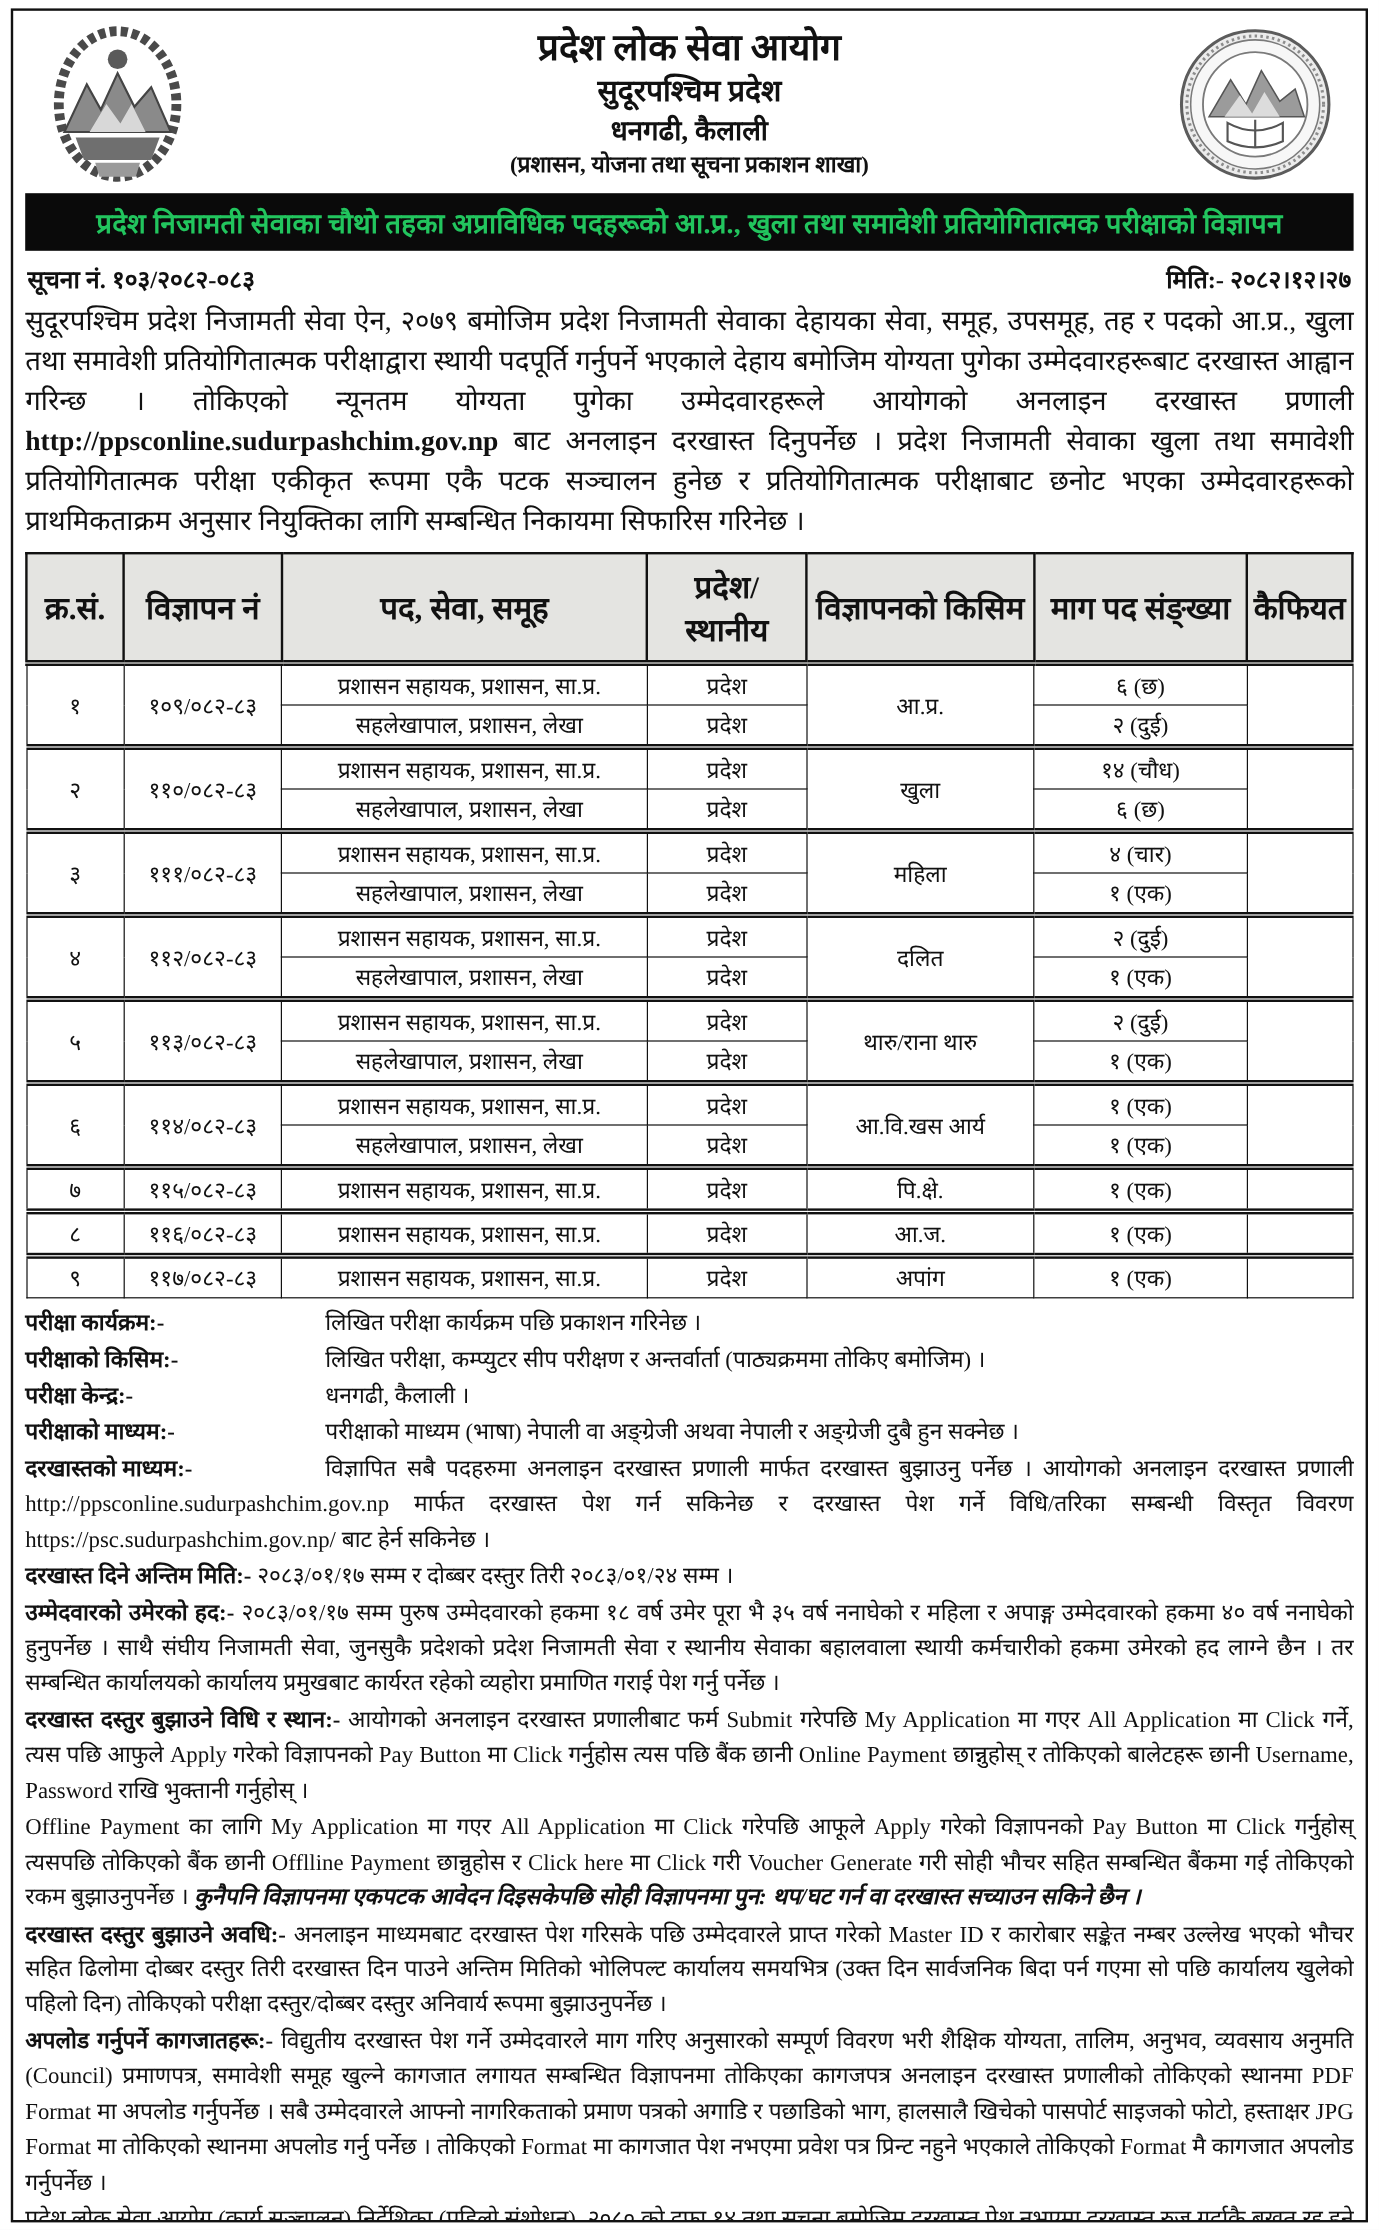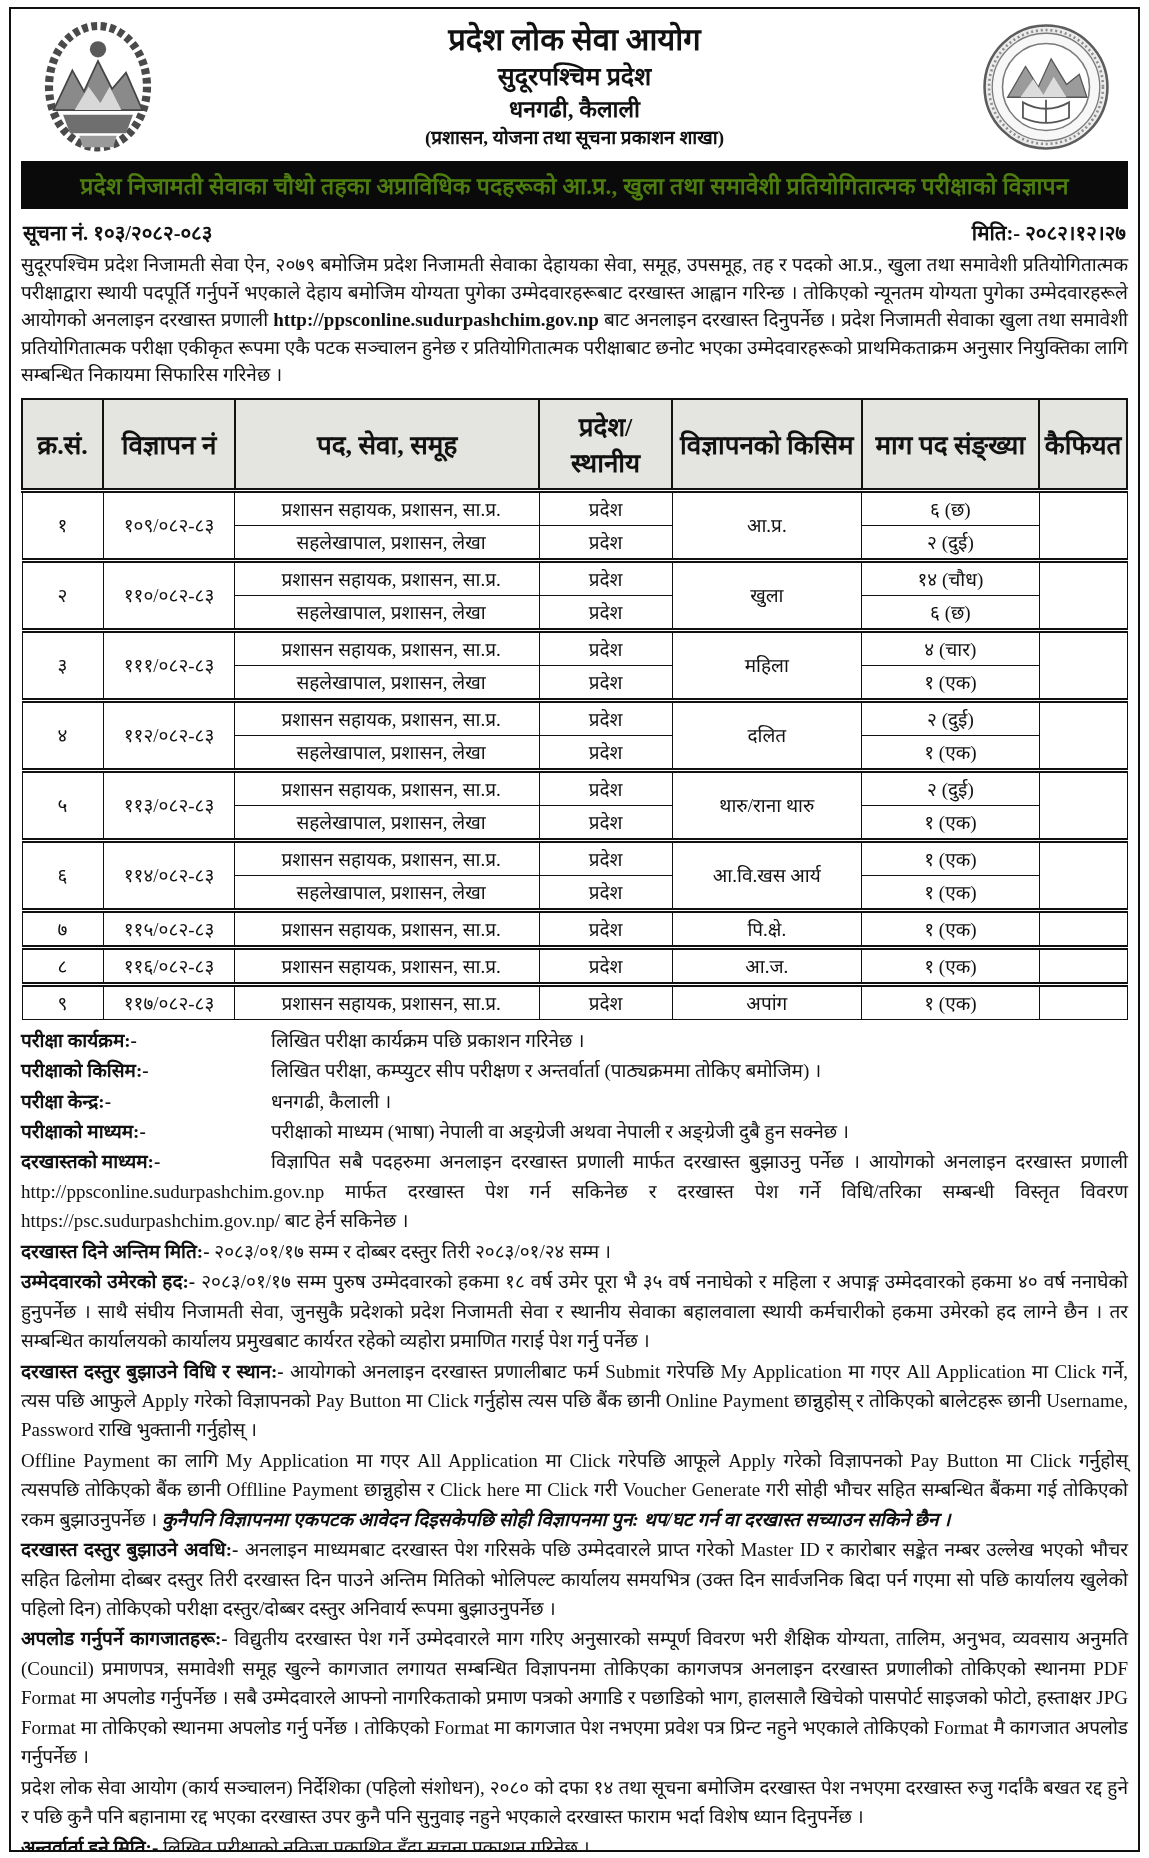--- a/index.html
+++ b/index.html
@@ -11,27 +11,27 @@
   
   .header { position:relative; text-align:center; padding:12px 0 8px 0; min-height:152px; }
   .h-org   { font-size:31px; font-weight:bold; line-height:1.25; }
   .h-prov  { font-size:25px; font-weight:bold; line-height:1.35; }
   .h-loc   { font-size:23px; font-weight:bold; line-height:1.35; }
   .h-branch{ font-size:19px; font-weight:bold; line-height:1.4; }
   .logo-left  { position:absolute; left:18px;  top:10px;  width:118px; height:140px; }
   .logo-right { position:absolute; right:18px; top:14px;  width:128px; height:128px; }
 
   
-  .banner { background:#0a0a0a; color:#4d7c0f; font-weight:bold; font-size:23px; text-align:center;
+  .banner { background:#0a0a0a; color:#22c55e; font-weight:bold; font-size:23px; text-align:center;
             padding:8px 6px; letter-spacing:0.2px; }
 
   
   .notice-row { display:flex; justify-content:space-between; font-weight:bold; font-size:20.5px; padding:9px 2px 3px 2px; }
 
-  .intro { font-size:19px; line-height:1.45; text-align:justify; margin:2px 0 9px 0; }
+  .intro { font-size:23px; line-height:1.45; text-align:justify; margin:2px 0 9px 0; }
   .intro b { font-family:"Liberation Serif", serif; }
 
   
   table.vac { width:100%; border-collapse:collapse; font-size:19px; margin:2px 0 6px 0; }
   table.vac th { background:#e4e4e1; font-weight:bold; font-size:26px; border:2px solid #111; padding:8px 4px; }
   table.vac td { border:1.5px solid #111; padding:3px 5px; text-align:center; height:34px; }
   table.vac td.post { text-align:center; padding-left:13px; }
   table.vac tr.gtop td { border-top:5px double #111; }
   table.vac .c-sn{width:80px;} .c-ad{width:130px;} .c-post{width:300px;} .c-lvl{width:131px;margin-top:12px;}
   .c-type{width:187px;} .c-cnt{width:175px;} .c-rem{width:77px;}

